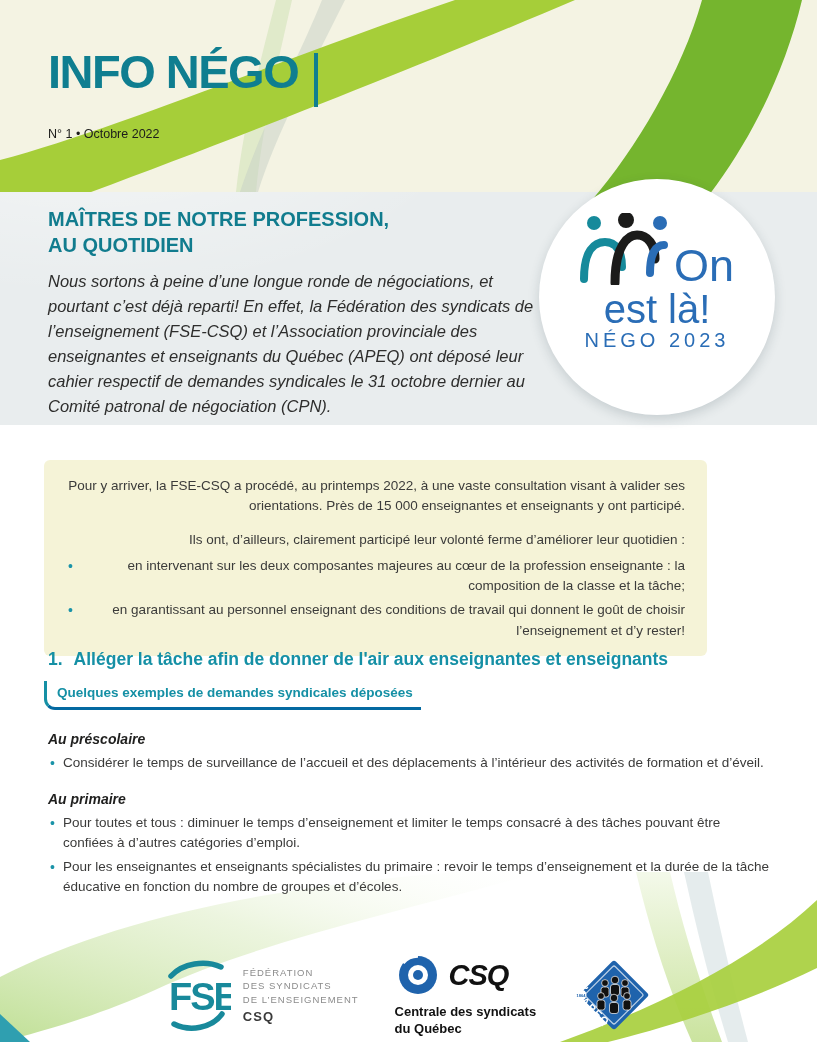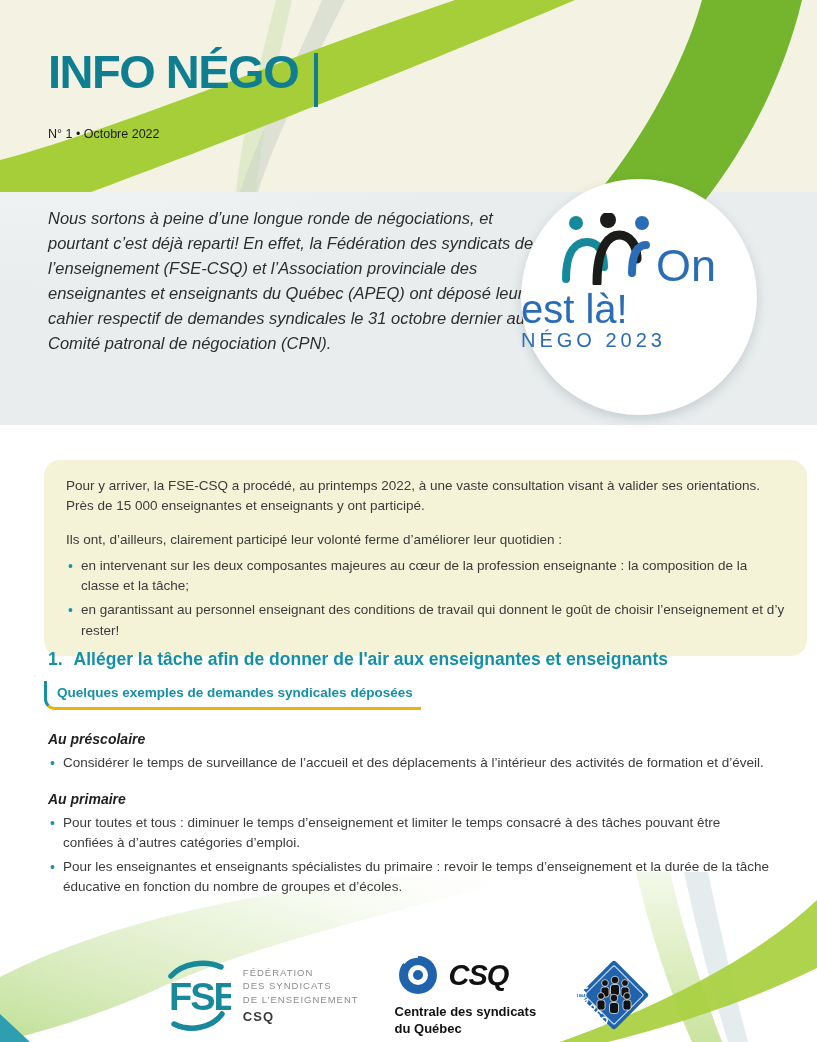--- a/index.html
+++ b/index.html
@@ -18,41 +18,41 @@
   
   .band{position:absolute;top:192px;left:0;width:817px;height:233px;background:#e9edee;z-index:1;}
   .band::before{content:"";position:absolute;inset:0;
      background:radial-gradient(ellipse 640px 320px at 10% -45%, rgba(255,255,255,.6), rgba(255,255,255,0) 65%);}
   .ribbon-tr{position:absolute;top:0;left:517px;z-index:4;}
   .hero-text{position:absolute;left:48px;top:206px;width:486px;z-index:4;}
   .hero-h{font-size:20px;font-weight:800;color:#117c8e;line-height:1.3;margin-bottom:11px;}
   .hero-p{font-style:italic;font-size:16.5px;line-height:1.52;color:#2e2e2d;}
 
   
-  .badge{position:absolute;left:521px;top:179px;width:236px;height:236px;border-radius:50%;
-         background:#fff;z-index:6;box-shadow:0 4px 12px rgba(40,60,70,.18);text-align:left;}
+  .badge{position:absolute;left:539px;top:179px;width:236px;height:236px;border-radius:50%;
+         background:#fff;z-index:6;box-shadow:0 4px 12px rgba(40,60,70,.18);text-align:center;}
   .badge-row{display:flex;justify-content:center;align-items:flex-end;margin-top:34px;}
   .badge-on{font-size:45px;color:#2a6db6;font-weight:500;line-height:.85;margin-left:2px;}
   .badge-estla{font-size:40px;color:#2a6db6;font-weight:500;line-height:1;margin-top:4px;}
   .badge-nego{font-size:20px;color:#2a6db6;letter-spacing:4px;margin-top:0;font-weight:500;}
 
   
-  .hbox{position:absolute;left:44px;top:460px;width:763px;box-sizing:border-box;background:#f5f3d7;
-        border-radius:16px;padding:16px 22px 15px 22px;z-index:2;font-size:13.5px;line-height:1.5;color:#3b3b3a;}
+  .hbox{position:absolute;left:44px;top:460px;width:663px;box-sizing:border-box;background:#f5f3d7;
+        border-radius:6px;padding:16px 22px 15px 22px;z-index:2;font-size:13.5px;line-height:1.5;color:#3b3b3a;text-align:right;}
   .hbox p{margin:0;}
   .hbox .p2{margin-top:13px;}
   .hbox ul{list-style:none;margin:6px 0 0 0;padding:0;}
   .brow{display:flex;margin-top:4px;}
   .bdot{color:#1a93a8;margin:0 8px 0 2px;flex:0 0 auto;font-size:14px;}
 
   
   .content{position:absolute;left:48px;top:649px;width:726px;z-index:2;}
   .sec-h{display:flex;gap:11px;color:#1590a5;font-size:17.5px;font-weight:800;line-height:1.2;}
   .subtitle{display:inline-block;margin:11px 0 4px -4px;color:#1590a5;font-size:13.5px;font-weight:800;
-            border-left:3px solid #1590a5;border-bottom:3px solid #eab308;border-bottom-left-radius:11px;
+            border-left:3px solid #1590a5;border-bottom:3px solid #0369a1;border-bottom-left-radius:11px;
             padding:4px 8px 7px 10px;}
   .glabel{font-weight:800;font-style:italic;font-size:14px;color:#1f1f1e;margin-top:17px;margin-bottom:6px;}
   .content .brow{font-size:13.5px;line-height:1.5;margin-top:3px;}
 
   
   .footer-deco{position:absolute;left:0;top:872px;z-index:1;}
   .logos{position:absolute;left:0;top:952px;width:817px;display:flex;justify-content:center;
          align-items:center;gap:36px;z-index:3;}
   .fse{display:flex;align-items:center;gap:12px;}
   .fse-lines{font-size:9.5px;letter-spacing:1px;color:#8b8b8b;line-height:1.4;}
@@ -81,20 +81,24 @@
   </div>
   <div class="issue">N° 1 • Octobre 2022</div>
 
   <div class="band"></div>
 
   <svg class="ribbon-tr" width="300" height="270" viewBox="0 0 300 270">
     <path d="M185 0 C165 72 118 150 75 200 C98 228 120 243 140 254 C210 186 262 96 285 0 Z" fill="#75b52e"></path>
   </svg>
 
   <div class="hero-text">
+    <div class="hero-h">
+      <div>MAÎTRES DE NOTRE PROFESSION,</div>
+      <div>AU QUOTIDIEN</div>
+    </div>
     <div class="hero-p">Nous sortons à peine d’une longue ronde de négociations, et pourtant c’est déjà reparti! En effet, la Fédération des syndicats de l’enseignement (FSE-CSQ) et l’Association provinciale des enseignantes et enseignants du Québec (APEQ) ont déposé leur cahier respectif de demandes syndicales le 31 octobre dernier au Comité patronal de négociation (CPN).</div>
   </div>
 
   <div class="badge">
     <div class="badge-row">
       <svg width="92" height="72" viewBox="0 0 92 72">
         <circle cx="14" cy="10" r="7" fill="#168a9b"></circle>
         <path d="M4 66 C4 38 14 29 25 29 C36 29 42 38 42 54" fill="none" stroke="#168a9b" stroke-width="8" stroke-linecap="round"></path>
         <circle cx="46" cy="7" r="8" fill="#1b1b1a"></circle>
         <path d="M35 70 C35 32 48 22 57 22 C68 22 75 32 75 46" fill="none" stroke="#1b1b1a" stroke-width="9" stroke-linecap="round"></path>

